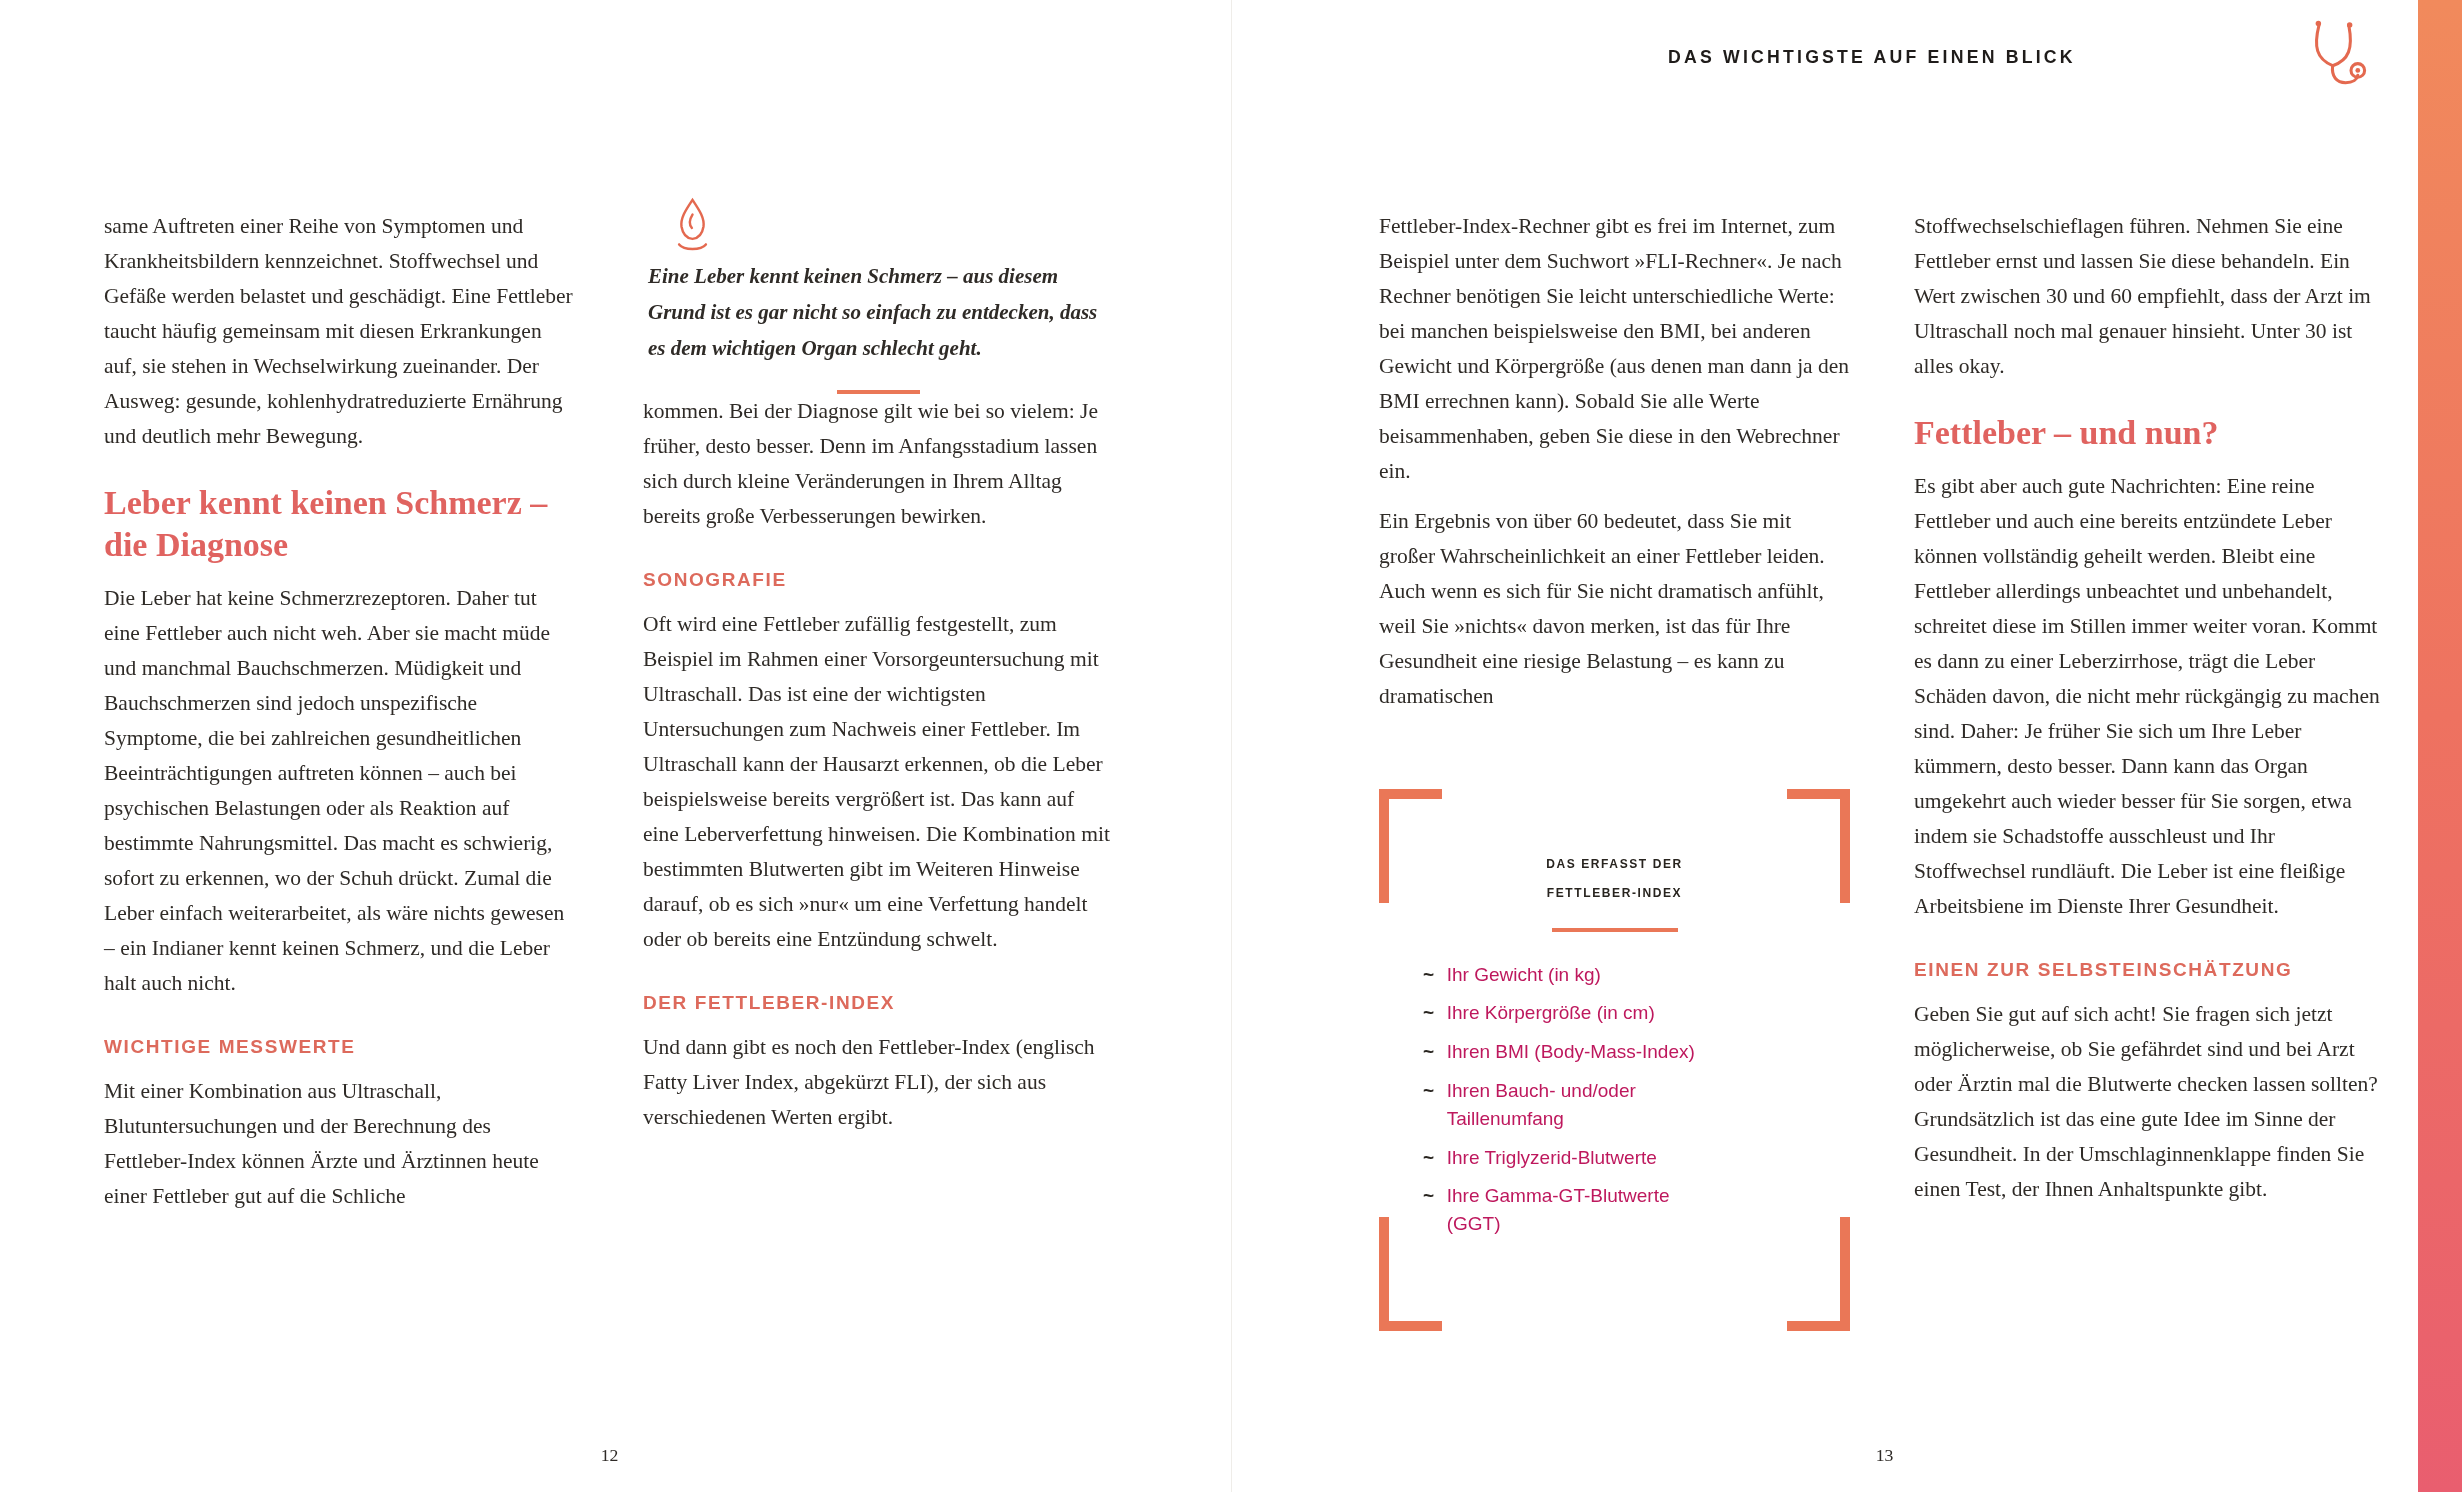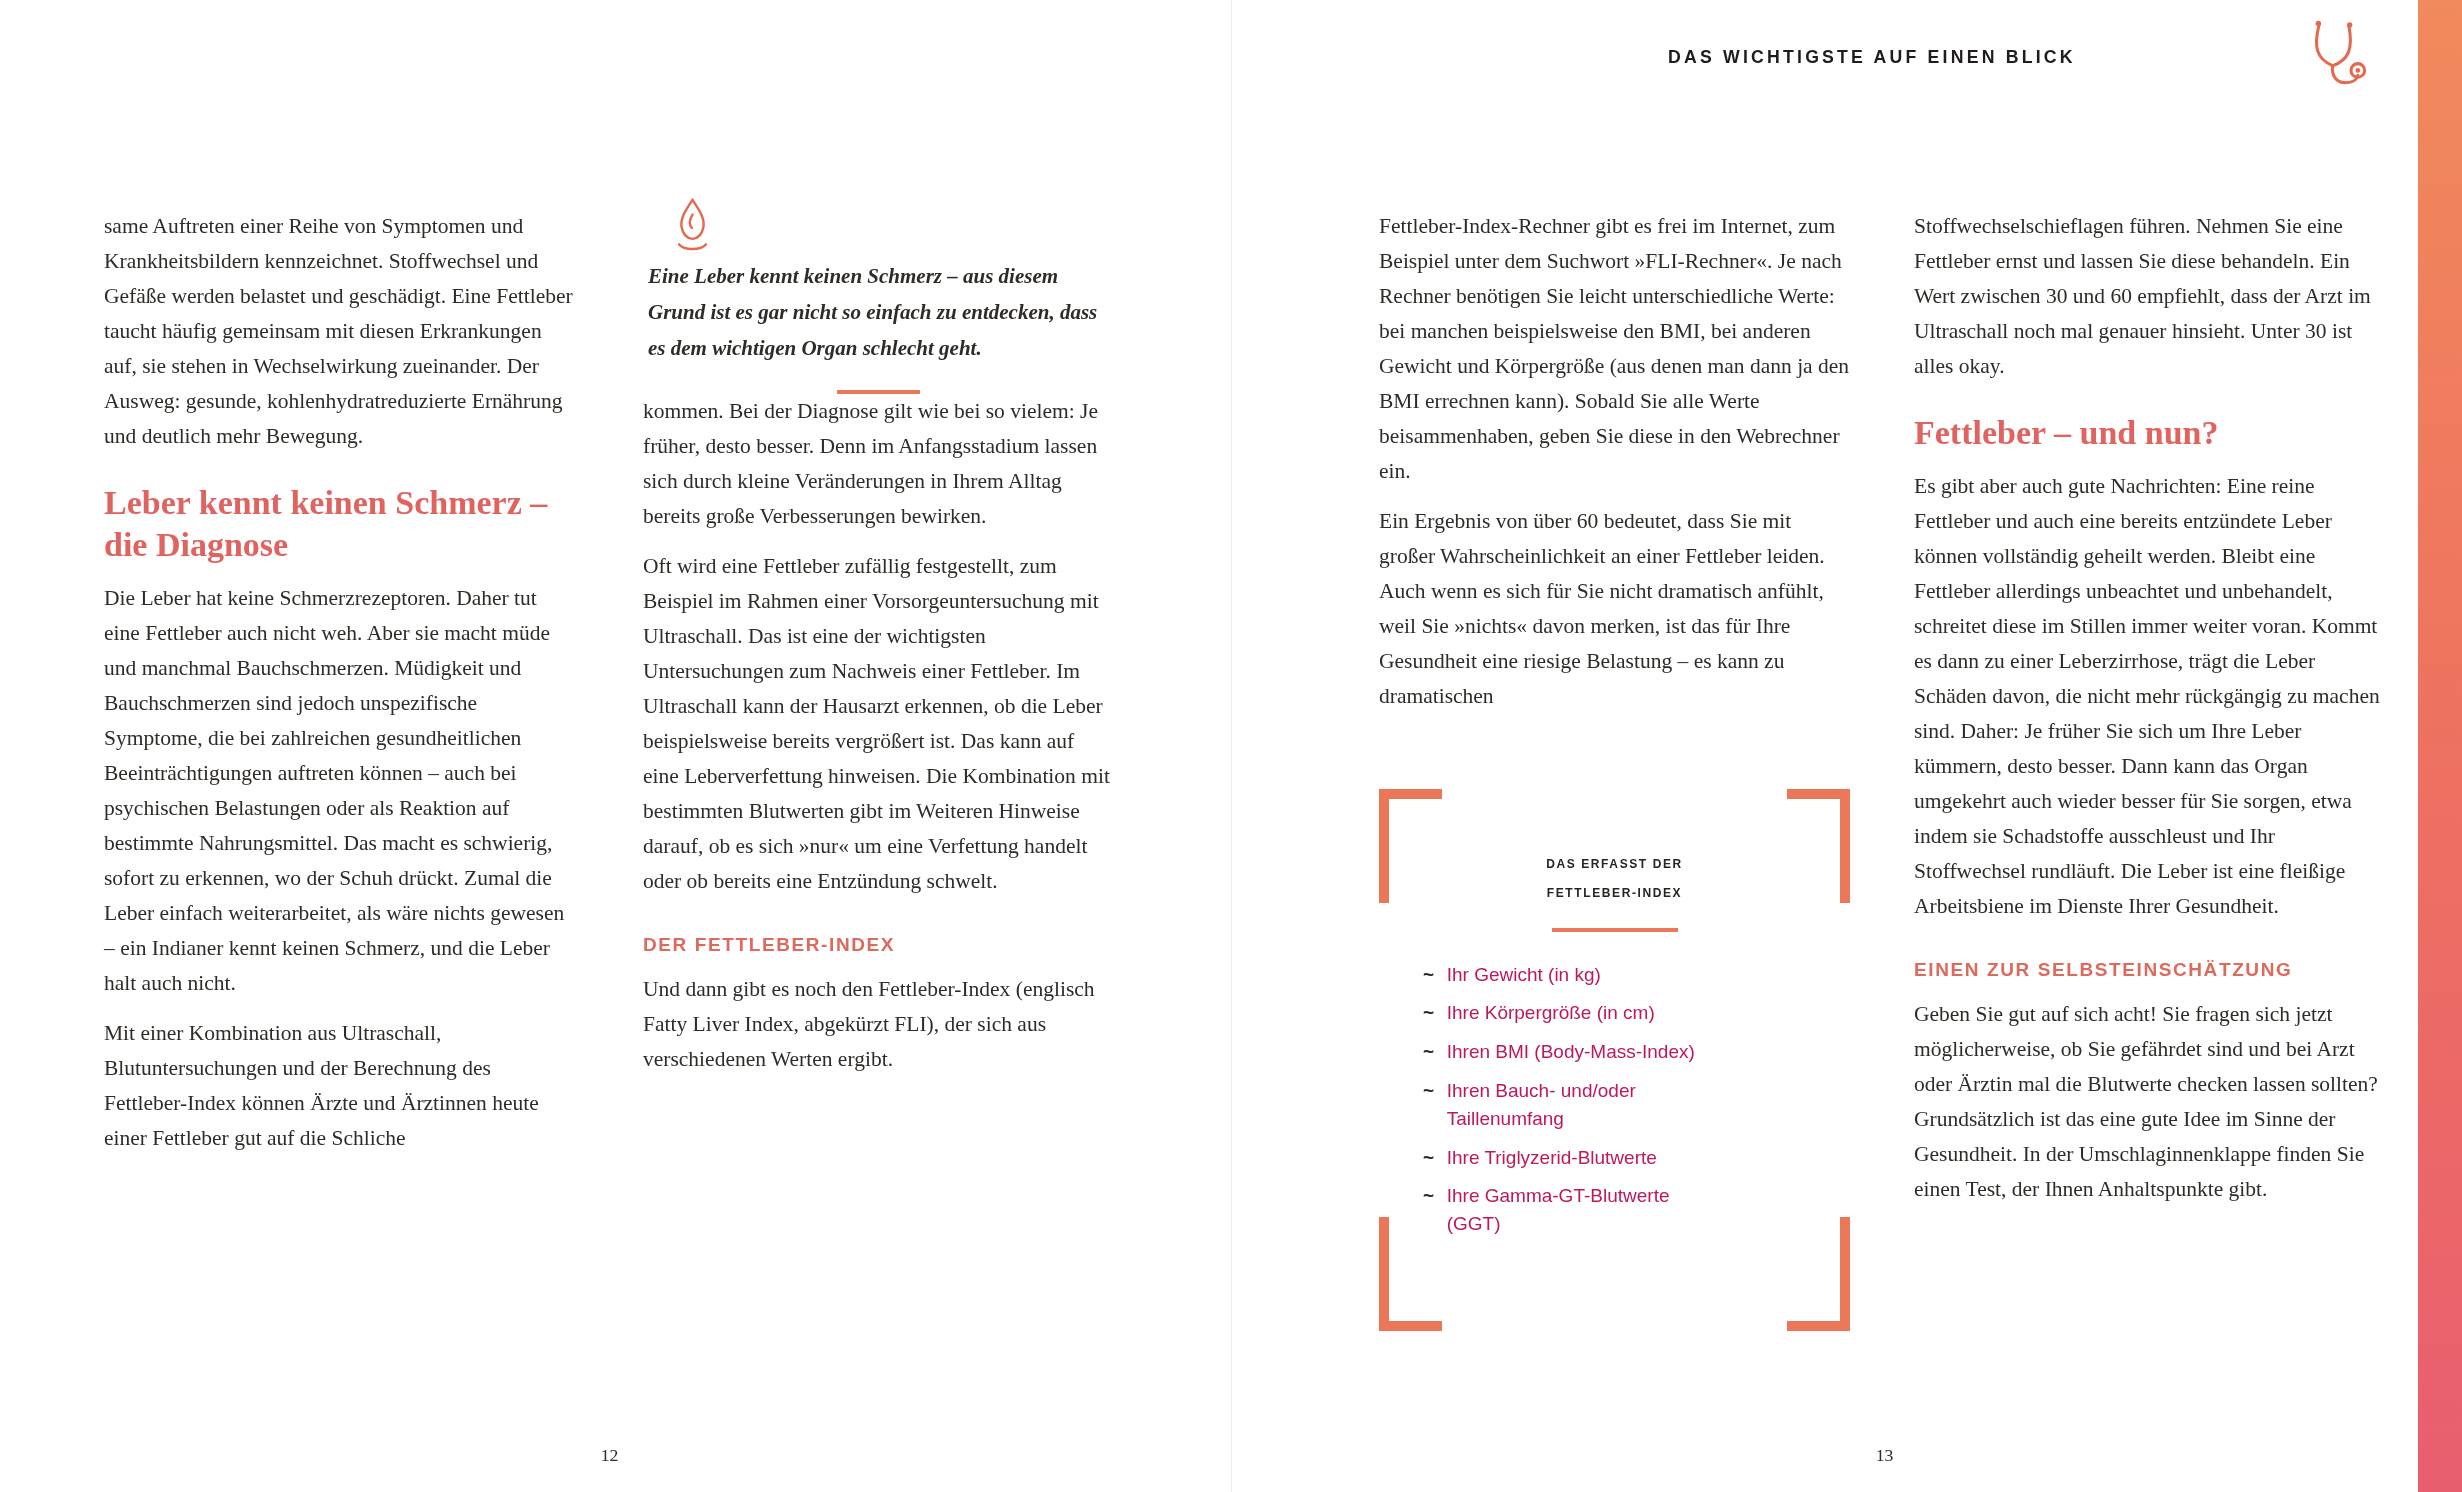--- a/index.html
+++ b/index.html
@@ -110,32 +110,34 @@
     <circle cx="73" cy="10" r="4" fill="#e4694f" stroke="none"></circle>
     <path d="M48 70 C46 86 54 95 67 95 C78 95 84 90 85 84"></path>
     <circle cx="85" cy="77" r="10"></circle>
     <circle cx="85" cy="77" r="3.5" fill="#e4694f" stroke="none"></circle>
   </svg>
 
   <section class="col col1">
     <p class="body">same Auftreten einer Reihe von Symptomen und Krankheitsbildern kennzeichnet. Stoffwechsel und Gefäße werden belastet und geschädigt. Eine Fettleber taucht häufig gemeinsam mit diesen Erkrankungen auf, sie stehen in Wechselwirkung zueinander. Der Ausweg: gesunde, kohlenhydratreduzierte Ernährung und deutlich mehr Bewegung.</p>
     <h2 class="h-serif">Leber kennt keinen Schmerz – die Diagnose</h2>
     <p class="body">Die Leber hat keine Schmerzrezeptoren. Daher tut eine Fettleber auch nicht weh. Aber sie macht müde und manchmal Bauchschmerzen. Müdigkeit und Bauchschmerzen sind jedoch unspezifische Symptome, die bei zahlreichen gesundheitlichen Beeinträchtigungen auftreten können – auch bei psychischen Belastungen oder als Reaktion auf bestimmte Nahrungsmittel. Das macht es schwierig, sofort zu erkennen, wo der Schuh drückt. Zumal die Leber einfach weiterarbeitet, als wäre nichts gewesen – ein Indianer kennt keinen Schmerz, und die Leber halt auch nicht.</p>
+    <h3 class="h-caps">WICHTIGE MESSWERTE</h3>
     <p class="body">Mit einer Kombination aus Ultraschall, Blutuntersuchungen und der Berechnung des Fettleber-Index können Ärzte und Ärztinnen heute einer Fettleber gut auf die Schliche</p>
   </section>
 
   <section class="col col2">
     <svg class="flame-icon" width="39" height="59" viewBox="0 0 64 96" fill="none" stroke="#e4694f" stroke-width="4" stroke-linecap="round">
       <path d="M32 6 C20 24 12 36 14 50 C16 62 23 69 32 70 C41 69 48 62 50 50 C52 36 44 24 32 6 Z"></path>
       <path d="M32 30 C27 38 26 46 31 52"></path>
       <path d="M10 79 C18 89 46 89 54 79"></path>
     </svg>
     <div class="pull-quote">Eine Leber kennt keinen Schmerz – aus diesem Grund ist es gar nicht so einfach zu entdecken, dass es dem wichtigen Organ schlecht geht.</div>
     <div class="quote-rule"></div>
     <p class="body after-quote">kommen. Bei der Diagnose gilt wie bei so vielem: Je früher, desto besser. Denn im Anfangsstadium lassen sich durch kleine Veränderungen in Ihrem Alltag bereits große Verbesserungen bewirken.</p>
+    <h3 class="h-caps">SONOGRAFIE</h3>
     <p class="body">Oft wird eine Fettleber zufällig festgestellt, zum Beispiel im Rahmen einer Vorsorgeuntersuchung mit Ultraschall. Das ist eine der wichtigsten Untersuchungen zum Nachweis einer Fettleber. Im Ultraschall kann der Hausarzt erkennen, ob die Leber beispielsweise bereits vergrößert ist. Das kann auf eine Leberverfettung hinweisen. Die Kombination mit bestimmten Blutwerten gibt im Weiteren Hinweise darauf, ob es sich »nur« um eine Verfettung handelt oder ob bereits eine Entzündung schwelt.</p>
     <h3 class="h-caps">DER FETTLEBER-INDEX</h3>
     <p class="body">Und dann gibt es noch den Fettleber-Index (englisch Fatty Liver Index, abgekürzt FLI), der sich aus verschiedenen Werten ergibt.</p>
   </section>
 
   <section class="col col3">
     <p class="body">Fettleber-Index-Rechner gibt es frei im Internet, zum Beispiel unter dem Suchwort »FLI-Rechner«. Je nach Rechner benötigen Sie leicht unterschiedliche Werte: bei manchen beispielsweise den BMI, bei anderen Gewicht und Körpergröße (aus denen man dann ja den BMI errechnen kann). Sobald Sie alle Werte beisammenhaben, geben Sie diese in den Webrechner ein.</p>
     <p class="body">Ein Ergebnis von über 60 bedeutet, dass Sie mit großer Wahrscheinlichkeit an einer Fettleber leiden. Auch wenn es sich für Sie nicht dramatisch anfühlt, weil Sie »nichts« davon merken, ist das für Ihre Gesundheit eine riesige Belastung – es kann zu dramatischen</p>
 
     <div class="factbox">

